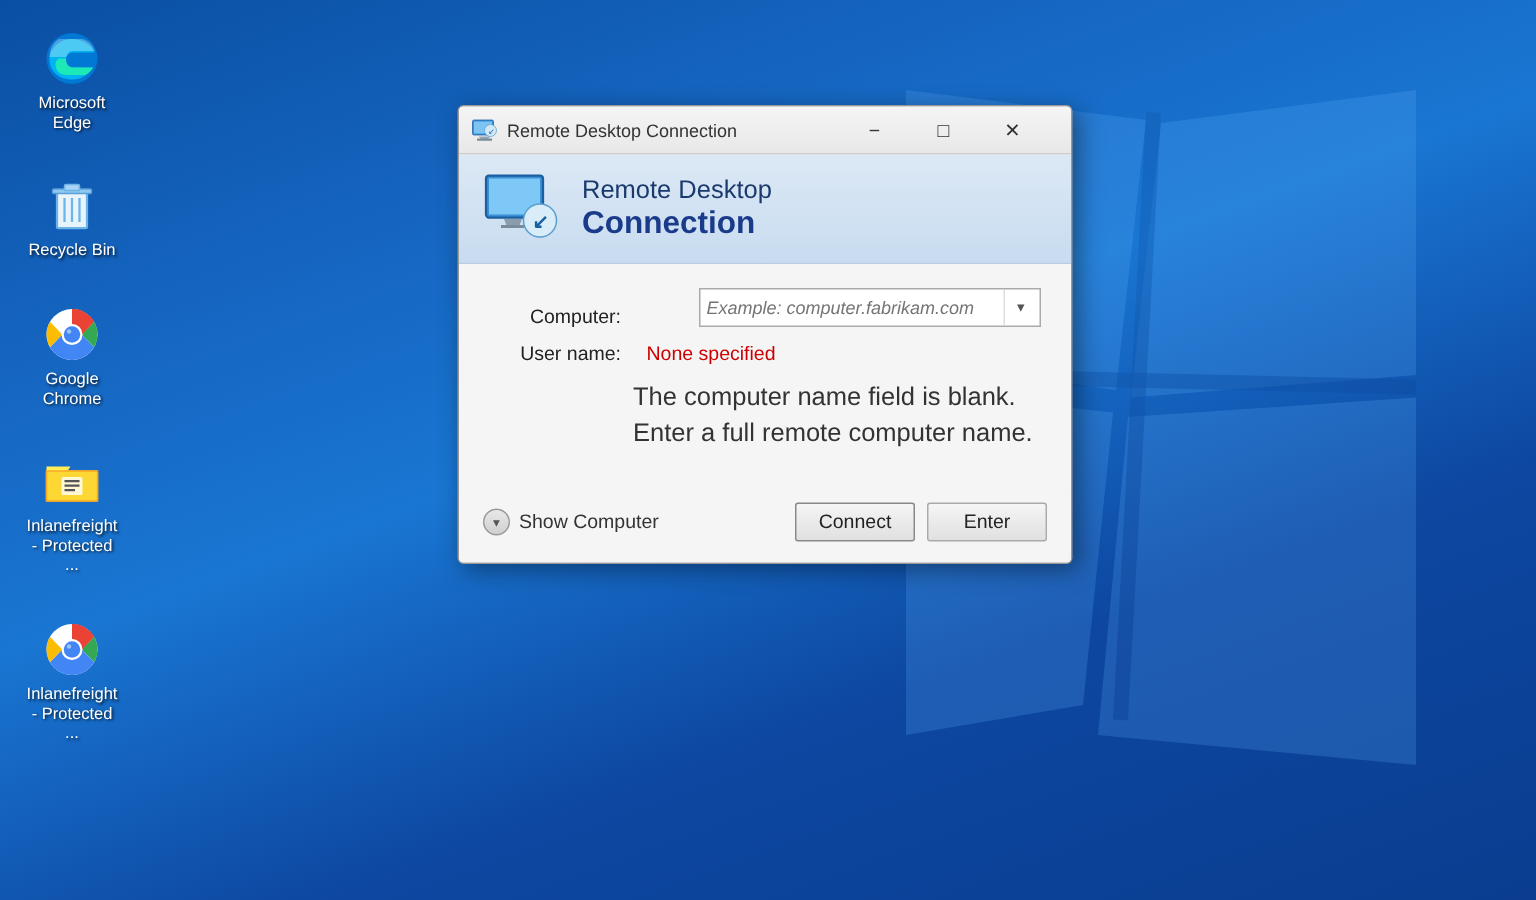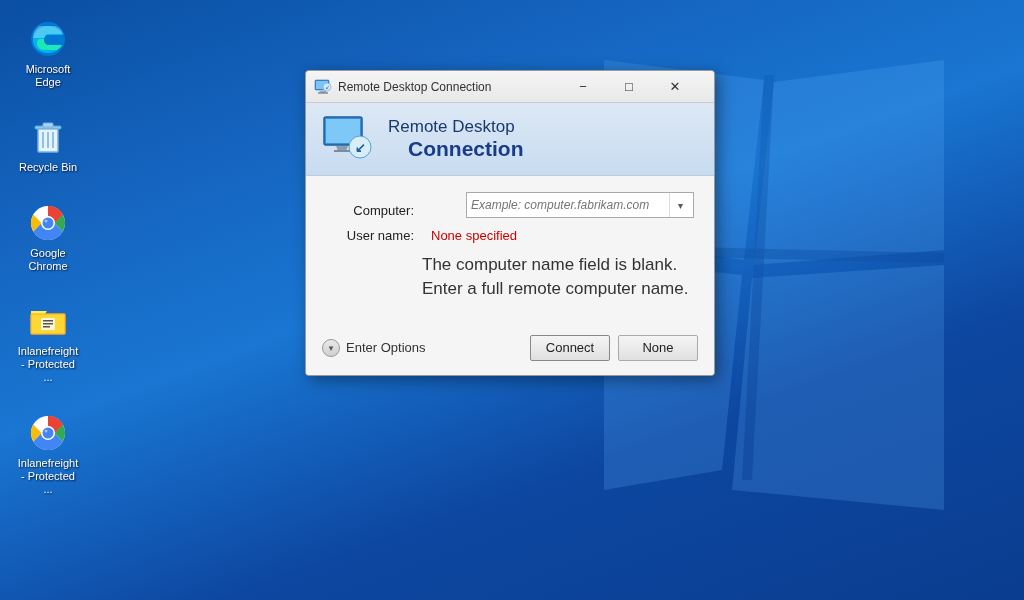--- a/index.html
+++ b/index.html
@@ -139,21 +139,20 @@
       font-weight: normal;
       color: #1a3a6e;
       line-height: 1.1;
     }
 
     .dialog-header-text h2 {
       font-size: 21px;
       font-weight: bold;
       color: #1a3a8a;
       line-height: 1.1;
-      margin-left: 20px;
     }
 
     
     .dialog-body {
       padding: 16px 20px 12px 20px;
       background: #f5f5f5;
     }
 
     .form-row {
       display: flex;
@@ -448,23 +447,23 @@
         <span class="user-name-value">None specified</span>
       </div>
 
       <div class="warning-text">The computer name field is blank. Enter a full remote computer name.</div>
 
     </div>
 
     <div class="dialog-footer">
       <button class="show-options-btn">
         <div class="show-options-arrow">▾</div>
-        <span>Enter Options</span>
+        <span>Show Computer</span>
       </button>
       <div class="footer-action-buttons">
         <button class="action-btn primary">Connect</button>
-        <button class="action-btn">None</button>
+        <button class="action-btn">Enter</button>
       </div>
     </div>
 
   </div>
 
 </div>
 
 </body></html>

